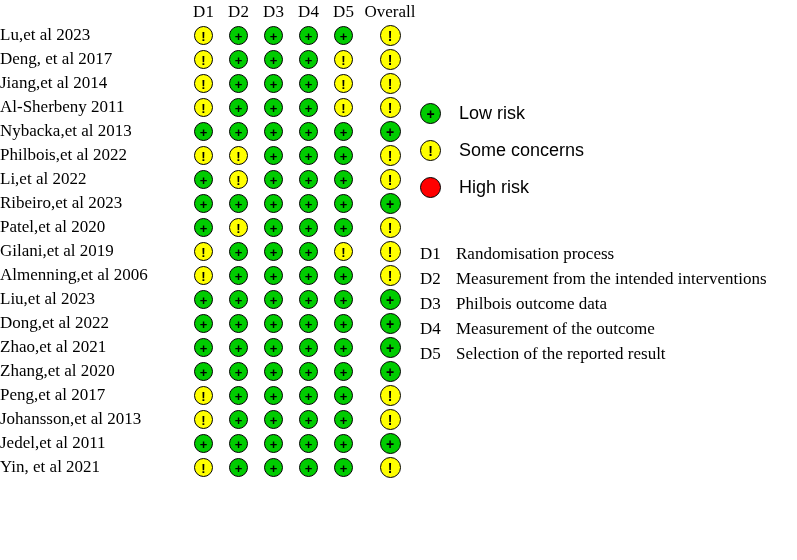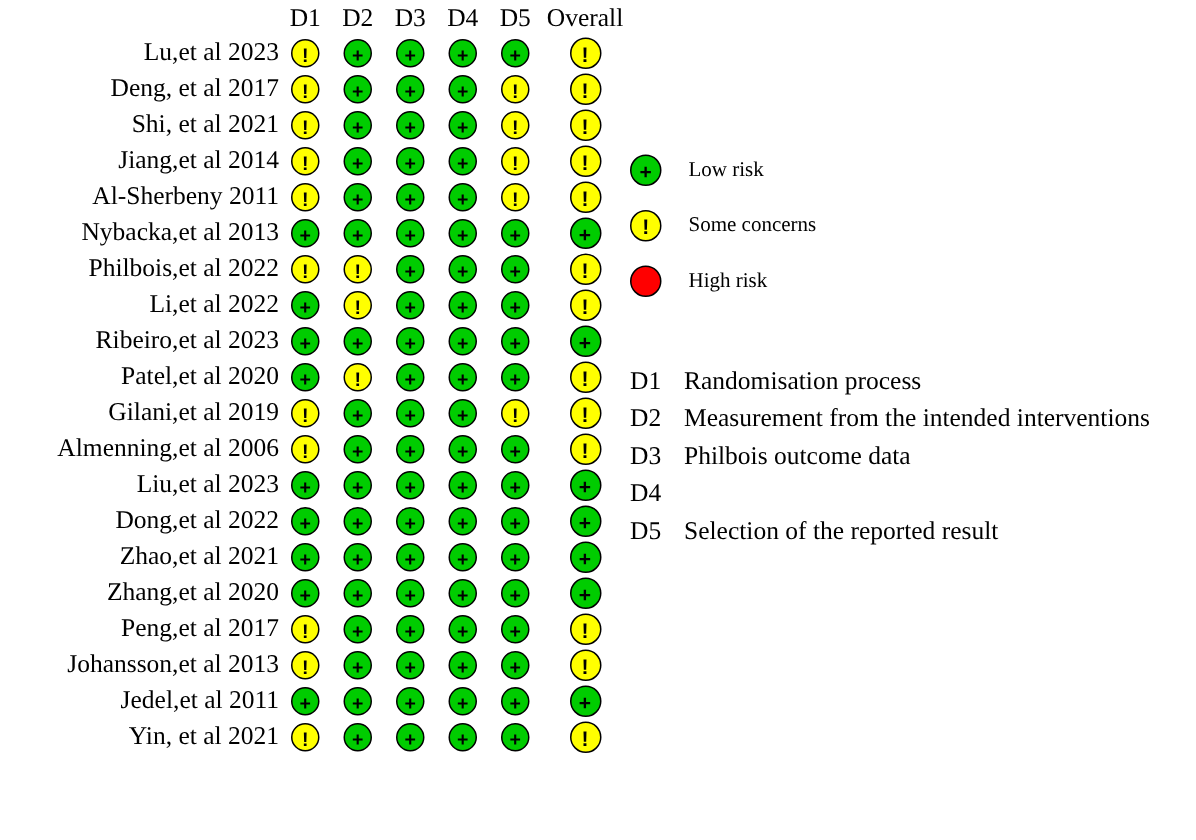--- a/index.html
+++ b/index.html
@@ -43,21 +43,20 @@
   .hdr-blank {
     width: 186px;
   }
   .hdr-dom {
     width: 35px;
   }
   .hdr-overall {
     width: 58px;
   }
   .study-cell {
-    text-align: right;
     font-size: 17px;
     padding-right: 7px;
     white-space: nowrap;
     height: 24px;
     font-family: "Liberation Serif", serif;
   }
   .judg-cell {
     text-align: center;
     vertical-align: middle;
     height: 24px;
@@ -108,22 +107,22 @@
     border: 1px solid #000;
     line-height: 21px;
     text-align: center;
     font-size: 14px;
     font-weight: bold;
     font-family: "Liberation Sans", sans-serif;
     box-sizing: border-box;
     margin-right: 18px;
   }
   .legend-label {
-    font-size: 14px;
-    font-family: Liberation Serif, serif;
+    font-size: 18px;
+    font-family: Liberation Sans, sans-serif;
   }
   
   .domain-key {
     position: absolute;
     left: 420px;
     top: 244px;
   }
   .domain-row {
     display: flex;
     align-items: baseline;
@@ -169,29 +168,20 @@
         <tr>
           <td class="study-cell">Deng, et al 2017</td>
           <td class="judg-cell"><span class="dot some">!</span></td>
           <td class="judg-cell"><span class="dot low">+</span></td>
           <td class="judg-cell"><span class="dot low">+</span></td>
           <td class="judg-cell"><span class="dot low">+</span></td>
           <td class="judg-cell"><span class="dot some">!</span></td>
           <td class="judg-cell"><span class="dot some overall">!</span></td>
         </tr>
         <tr>
-          <td class="study-cell">Shi, et al 2021</td>
-          <td class="judg-cell"><span class="dot some">!</span></td>
-          <td class="judg-cell"><span class="dot low">+</span></td>
-          <td class="judg-cell"><span class="dot low">+</span></td>
-          <td class="judg-cell"><span class="dot low">+</span></td>
-          <td class="judg-cell"><span class="dot some">!</span></td>
-          <td class="judg-cell"><span class="dot some overall">!</span></td>
-        </tr>
-        <tr>
           <td class="study-cell">Jiang,et al 2014</td>
           <td class="judg-cell"><span class="dot some">!</span></td>
           <td class="judg-cell"><span class="dot low">+</span></td>
           <td class="judg-cell"><span class="dot low">+</span></td>
           <td class="judg-cell"><span class="dot low">+</span></td>
           <td class="judg-cell"><span class="dot some">!</span></td>
           <td class="judg-cell"><span class="dot some overall">!</span></td>
         </tr>
         <tr>
           <td class="study-cell">Al-Sherbeny 2011</td>
@@ -363,20 +353,21 @@
     <div class="domain-row">
       <span class="domain-code">D2</span>
       <span class="domain-desc">Measurement from the intended interventions</span>
     </div>
     <div class="domain-row">
       <span class="domain-code">D3</span>
       <span class="domain-desc">Philbois outcome data</span>
     </div>
     <div class="domain-row">
       <span class="domain-code">D4</span>
+      <span class="domain-desc">Measurement of the outcome</span>
     </div>
     <div class="domain-row">
       <span class="domain-code">D5</span>
       <span class="domain-desc">Selection of the reported result</span>
     </div>
   </div>
 
 </div>
 
 </body></html>

